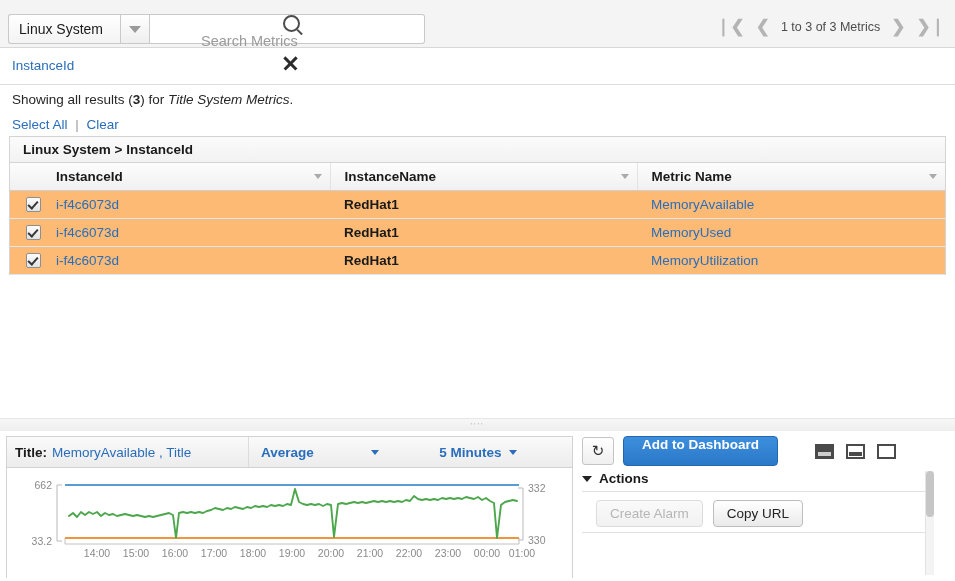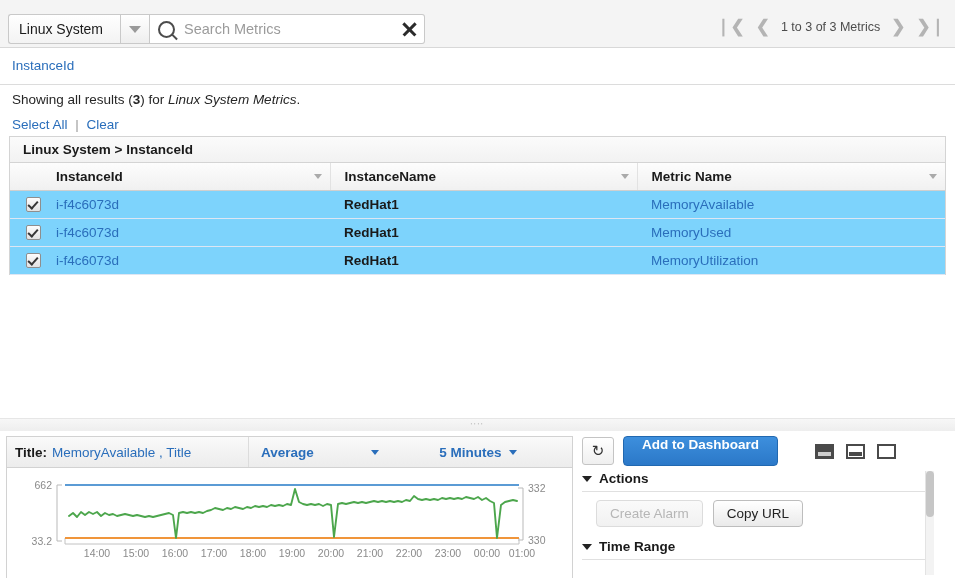--- a/index.html
+++ b/index.html
@@ -40,20 +40,21 @@
     width: 0; height: 0;
     border-left: 6px solid transparent; border-right: 6px solid transparent;
     border-top: 7px solid #9a9a9a;
   }
   .search-field {
     position: relative; display: flex; align-items: center;
     width: 275px; height: 30px; box-sizing: border-box;
     border: 1px solid #c9c9c9; border-left: none;
     background: #ffffff; border-radius: 0 3px 3px 0;
     padding-left: 8px;
+    flex-direction: column;
   }
   .mag {
     width: 13px; height: 13px; border: 2.2px solid #4c4c4c;
     border-radius: 50%; position: relative; flex: none;
   }
   .mag:after {
     content: ""; position: absolute; right: -5px; bottom: -3px;
     width: 7px; height: 2.4px; background: #4c4c4c;
     transform: rotate(45deg);
   }
@@ -118,21 +119,21 @@
   }
   table.metrics th:last-child { border-right: none; margin-top: 26px; }
   .th-caret {
     position: absolute; right: 8px; top: 11px;
     width: 0; height: 0;
     border-left: 4.5px solid transparent; border-right: 4.5px solid transparent;
     border-top: 5px solid #aaaaaa;
   }
   table.metrics td {
     height: 27px; font-size: 13.5px; color: #1a1a1a;
-    background: #7dd3fc; border-bottom: 1px solid #dde6f3;
+    background: #fdba74; border-bottom: 1px solid #dde6f3;
     padding: 0 0 0 14px; vertical-align: middle;
   }
   td.c-chk { padding-left: 0; text-align: center; width: 32px; }
   .chk {
     display: inline-block; width: 13px; height: 13px;
     border: 1px solid #8e8e8e; border-radius: 2px;
     background: linear-gradient(#fdfdfd, #e2e2e2);
     position: relative; vertical-align: middle; cursor: pointer;
   }
   .chk:after {
@@ -291,21 +292,21 @@
       <span class="pg-ico">❯❘</span>
     </div>
   </div>
 
   <div class="crumb-row">
     <span class="link">InstanceId</span>
   </div>
   <div class="divider-line"></div>
 
   <div class="showing">
-    <span>Showing all results (</span><b>3</b><span>) for </span><em>Linux System Metrics</em><span>.</span>
+    <span>Showing all results (</span><b>3</b><span>) for </span><em>Title System Metrics</em><span>.</span>
   </div>
 
   <div class="selclear">
     <span class="link">Select All</span>
     <span class="sep">|</span>
     <span class="link">Clear</span>
   </div>
 
   <div class="tbl-wrap">
     <div class="tbl-caption">Linux System &gt; InstanceId</div>
@@ -469,20 +470,16 @@
 
       <div class="btn-row">
         <div class="gbtn disabled">
           <span>Create Alarm</span>
         </div>
         <div class="gbtn">
           <span>Copy URL</span>
         </div>
       </div>
 
-      <div class="sect-head" style="margin-top:12px">
-        <span class="tw"></span>
-        <span>Time Range</span>
-      </div>
       <div class="sect-rule"></div>
     </div>
   </div>
 </div>
 
 </body></html>

